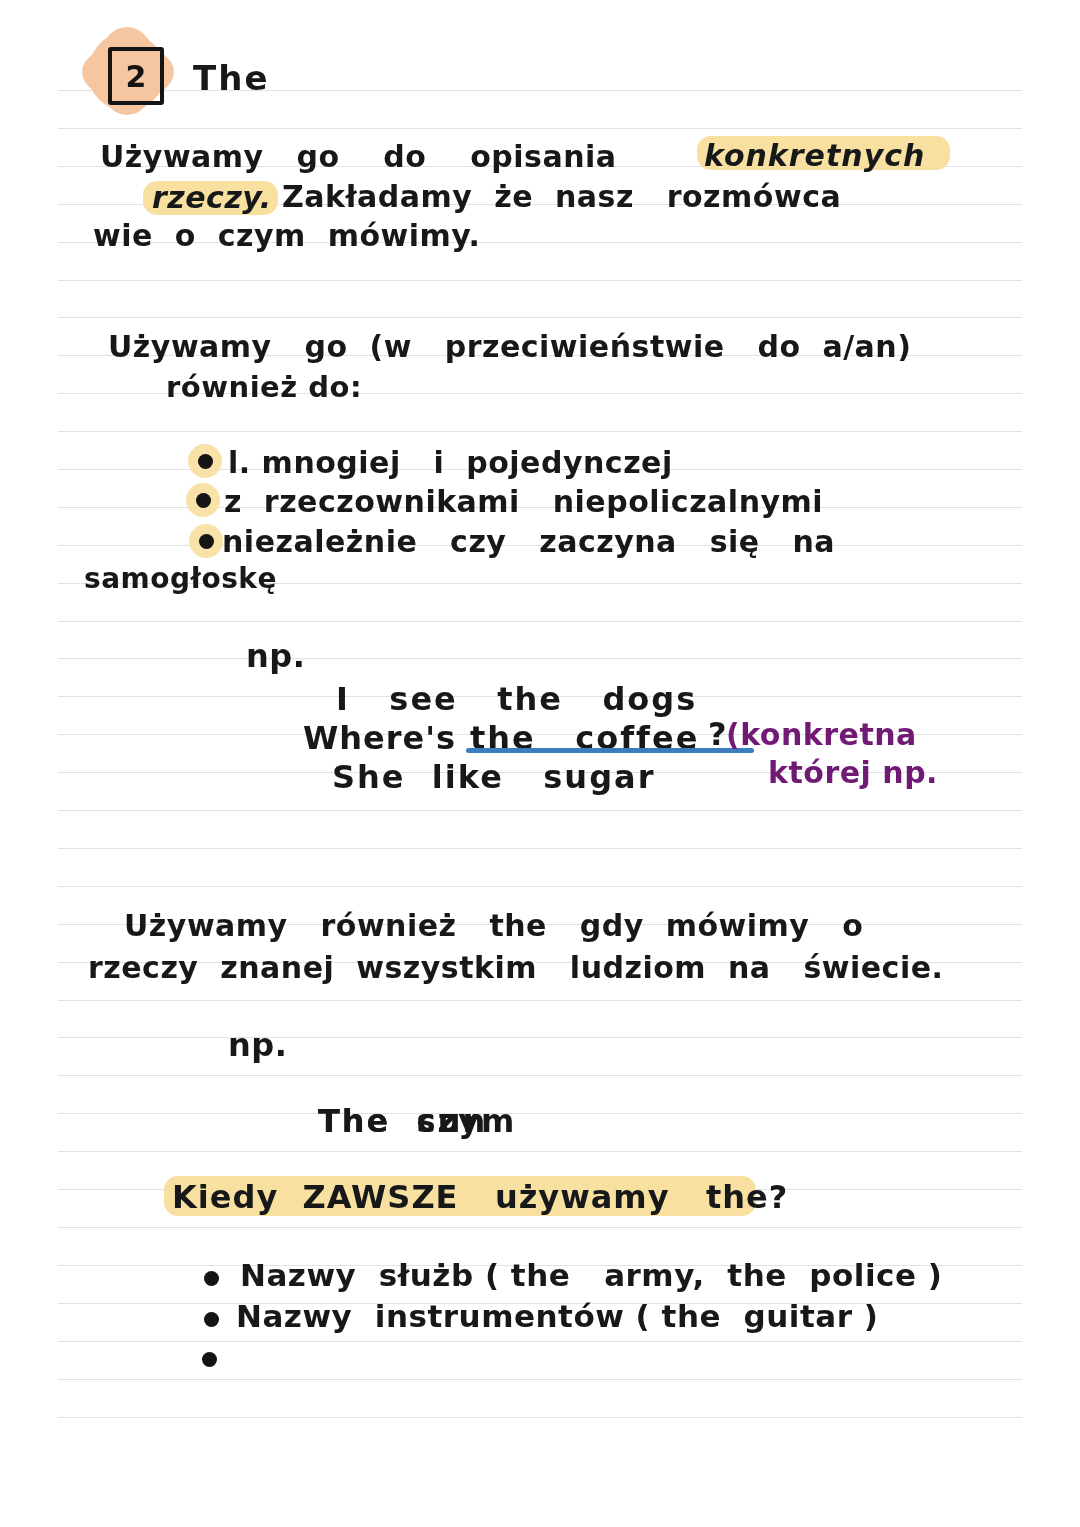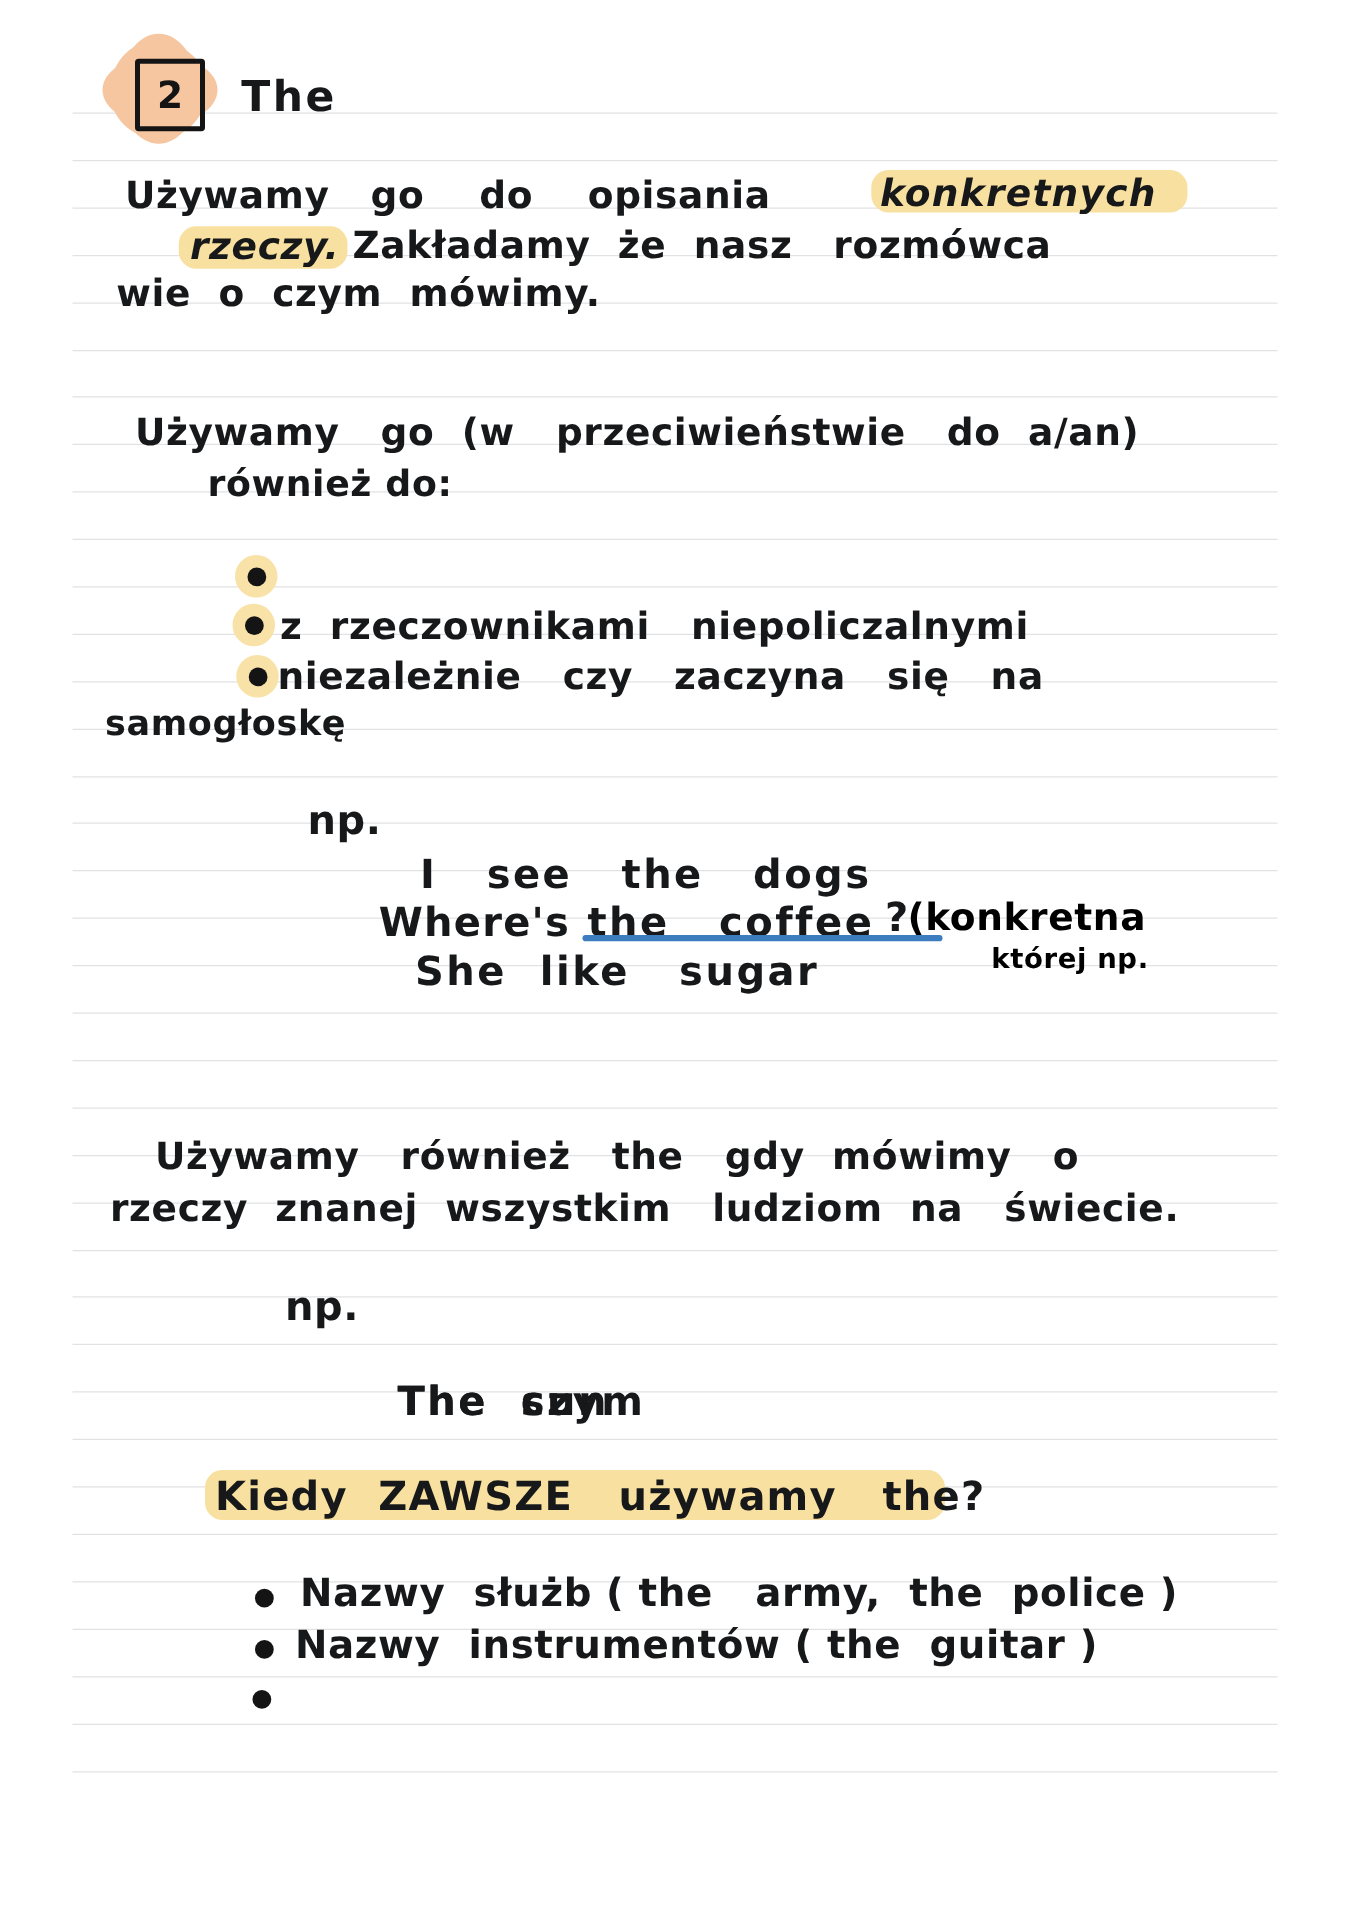--- a/index.html
+++ b/index.html
@@ -34,21 +34,21 @@
   }
   .hw{
     position:absolute;
     color:#17181a;
     font-family:"DejaVu Sans", sans-serif;
     font-weight:600;
     white-space:pre;
     letter-spacing:0.5px;
     transform-origin:left center;
   }
-  .blue{color:#000000;}
+  .blue{color:#701a75;}
 
   
   #marks{
     position:absolute;left:0;top:0;width:1080px;height:1527px;
     pointer-events:none;
   }
   .hl{
     position:absolute;
     background:#f8de9b;
     border-radius:14px;
@@ -157,20 +157,21 @@
     <div class="hw" style="left:100px;top:139px;font-size:30px;">Używamy   go    do    opisania</div>
     <div class="hw" style="left:704px;top:138px;font-size:30px;letter-spacing:1px;font-style:italic;">konkretnych</div>
     <div class="hw" style="left:152px;top:180px;font-size:30px;font-style:italic;">rzeczy.</div>
     <div class="hw" style="left:282px;top:179px;font-size:30px;">Zakładamy  że  nasz   rozmówca</div>
     <div class="hw" style="left:93px;top:218px;font-size:30px;">wie  o  czym  mówimy.</div>
 
     <div class="hw" style="left:108px;top:329px;font-size:30px;">Używamy   go  (w   przeciwieństwie   do  a/an)</div>
     <div class="hw" style="left:166px;top:370px;font-size:29px;">również do:</div>
 
     <div class="bullet" style="left:198px;top:454px;"></div>
+    <div class="hw" style="left:228px;top:445px;font-size:30px;">l. mnogiej   i  pojedynczej</div>
 
     <div class="bullet" style="left:196px;top:493px;"></div>
     <div class="hw" style="left:224px;top:484px;font-size:30px;">z  rzeczownikami   niepoliczalnymi</div>
 
     <div class="bullet" style="left:199px;top:534px;"></div>
     <div class="hw" style="left:222px;top:524px;font-size:30px;">niezależnie   czy   zaczyna   się   na</div>
 
     <div class="hw" style="left:84px;top:562px;font-size:28px;">samogłoskę</div>
 
     <div class="hw" style="left:246px;top:637px;font-size:32px;">np.</div>
@@ -178,21 +179,21 @@
     <div class="hw" style="left:336px;top:680px;font-size:32px;letter-spacing:2px;">I   see   the   dogs</div>
 
     <div class="hw" style="left:303px;top:719px;font-size:32px;letter-spacing:1px;">Where's</div>
     <div class="hw" style="left:470px;top:719px;font-size:32px;letter-spacing:2px;">the   coffee</div>
     <div class="uline" style="left:466px;top:748px;width:288px;"></div>
     <div class="hw" style="left:708px;top:715px;font-size:32px;">?</div>
 
     <div class="hw" style="left:332px;top:758px;font-size:32px;letter-spacing:2px;">She  like   sugar</div>
 
     <div class="hw blue" style="left:726px;top:717px;font-size:30px;">(konkretna</div>
-    <div class="hw blue" style="left:793px;top:755px;font-size:22px;text-align:center;">której np.</div>
+    <div class="hw blue" style="left:768px;top:755px;font-size:30px;text-align:center;">której np.</div>
 
     <div class="hw" style="left:124px;top:908px;font-size:30px;">Używamy   również   the   gdy  mówimy   o</div>
     <div class="hw" style="left:88px;top:950px;font-size:30px;">rzeczy  znanej  wszystkim   ludziom  na   świecie.</div>
 
     <div class="hw" style="left:228px;top:1026px;font-size:32px;">np.</div>
     <div class="hw" style="left:318px;top:1102px;font-size:32px;letter-spacing:2px;">The  sun</div>
     <div class="hw" style="left:318px;top:1102px;font-size:32px;letter-spacing:2px;">The  czym</div>
 
     <div class="hw" style="left:172px;top:1178px;font-size:32px;letter-spacing:1px;">Kiedy  ZAWSZE   używamy   the?</div>
 

